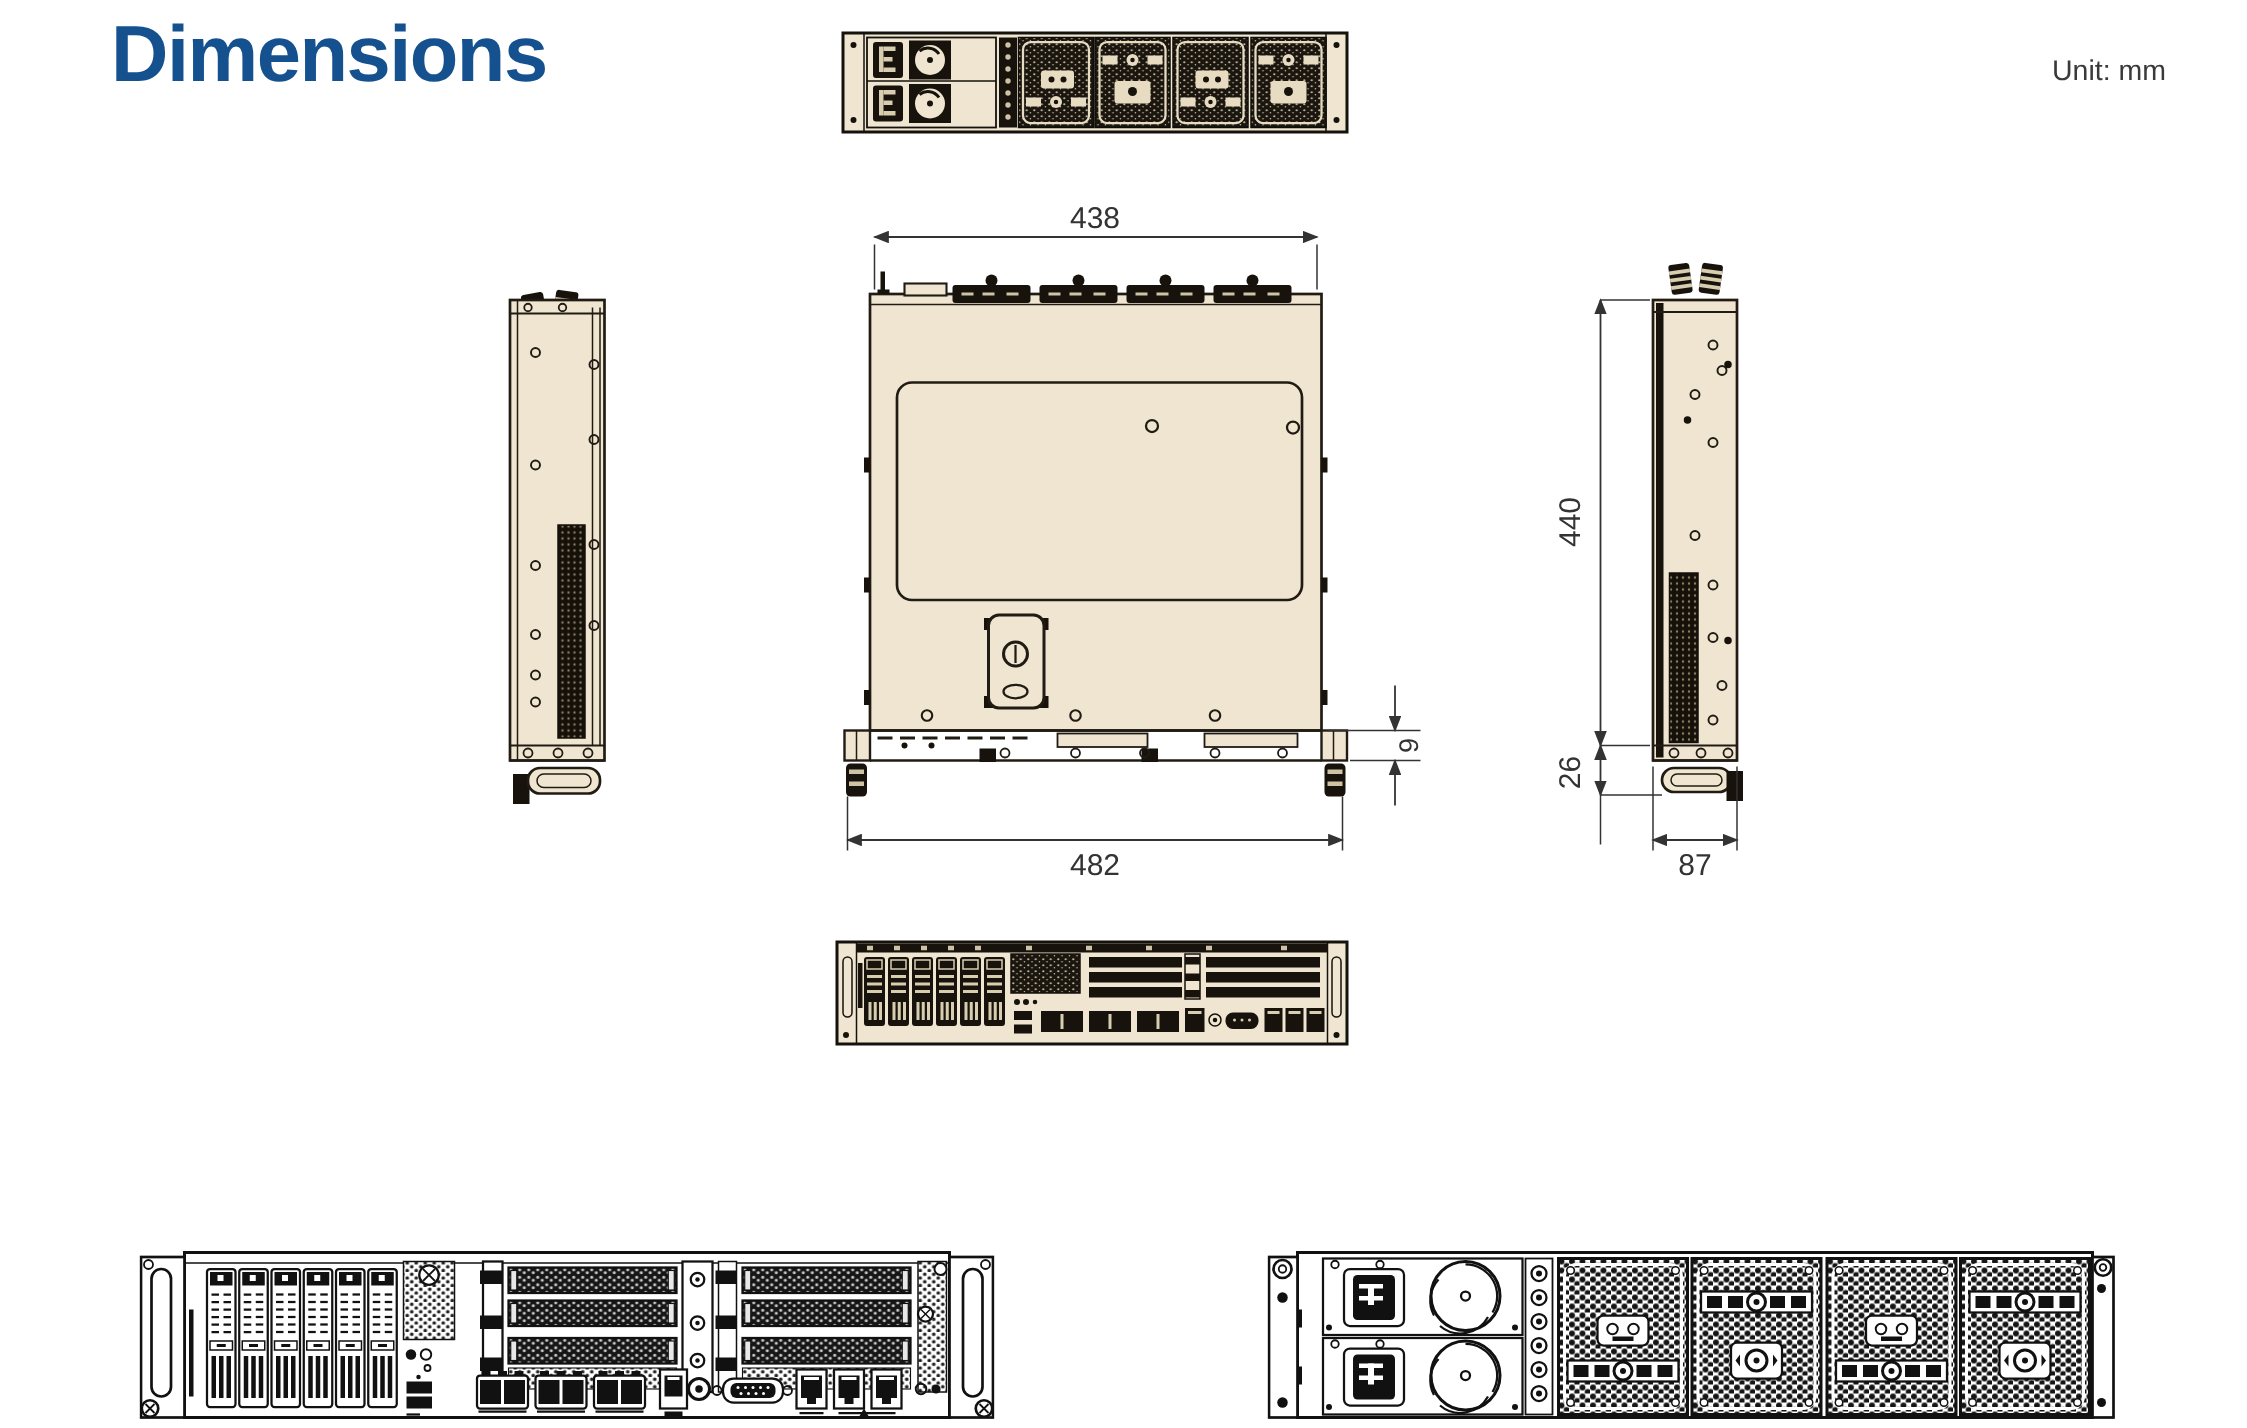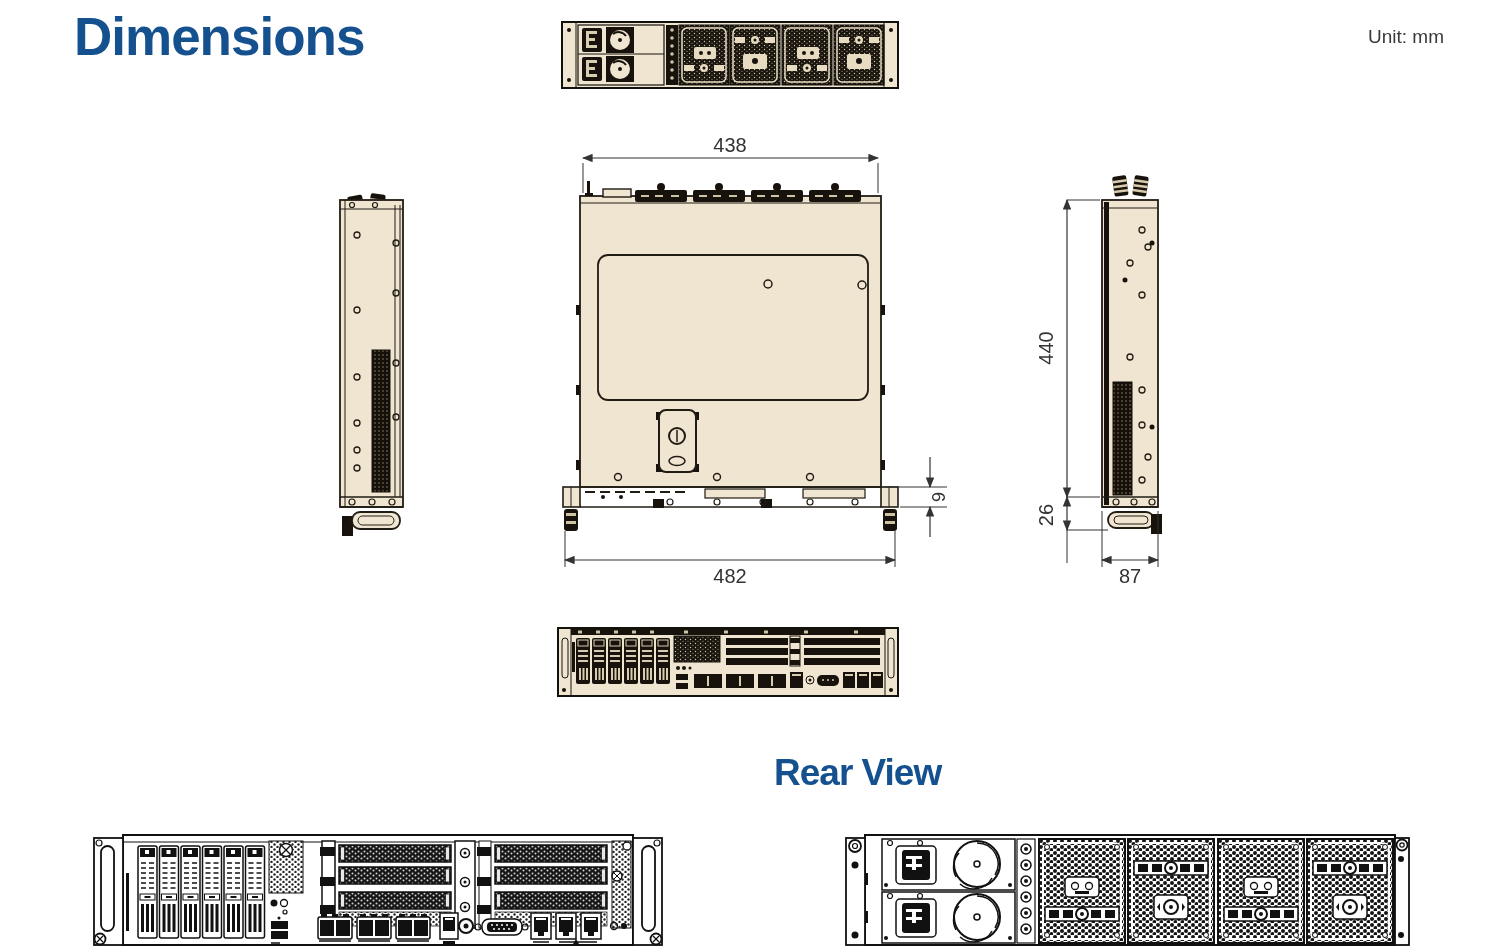--- a/index.html
+++ b/index.html
@@ -12,21 +12,21 @@
   .unit{font-size:19px;color:#3a3a3a;}
   svg text{font-family:"Liberation Sans",sans-serif;fill:#333;}
   svg{display:block;}
 </style>
 </head>
 <body>
 
 <div class="page">
 
   <h1 class="sec abs" style="left:74px;top:6px;">Dimensions</h1>
-  <div class="unit abs" style="left:1368px;top:26px;">Unit: mm</div>
+  <div class="unit abs" style="left:1368px;top:37px;">Unit: mm</div>
 
   <svg class="abs" style="left:558px;top:16px;" width="344" height="78" viewBox="0 0 344 78">
     <defs>
       <pattern id="ts-speck" width="5" height="4" patternUnits="userSpaceOnUse">
         <rect width="5" height="4" fill="#1a160f"></rect>
         <circle cx="1.5" cy="1.5" r="0.7" fill="#cfc3a6"></circle>
           <circle cx="4" cy="3.2" r="0.5" fill="#cfc3a6"></circle>
       </pattern>
     </defs>
     <rect x="4" y="6" width="336" height="66" fill="#f0e5d0" stroke="#14120d" stroke-width="2"></rect>
@@ -451,21 +451,20 @@
         <circle cx="279" cy="58" r="1" fill="#d9cdb0"></circle>
       <rect x="289" y="50" width="12" height="16" fill="#17130c"></rect>
         <rect x="291" y="52" width="8" height="2" fill="#d9cdb0"></rect>
       <rect x="303" y="50" width="12" height="16" fill="#17130c"></rect>
         <rect x="305" y="52" width="8" height="2" fill="#d9cdb0"></rect>
       <rect x="317" y="50" width="12" height="16" fill="#17130c"></rect>
         <rect x="319" y="52" width="8" height="2" fill="#d9cdb0"></rect>
     </g>
   </svg>
 
-  <h2 class="sec abs" style="left:774px;top:752px;">Rear View</h2>
 
   <svg class="abs" style="left:93px;top:833px;" width="570" height="119" viewBox="0 0 570 119">
     <defs>
       <pattern id="fv-mesh" width="6" height="5" patternUnits="userSpaceOnUse">
         <rect width="6" height="5" fill="#161616"></rect>
         <circle cx="1.5" cy="1.5" r="1" fill="#cfcfcf"></circle>
           <circle cx="4.5" cy="3.5" r="1" fill="#cfcfcf"></circle>
       </pattern>
       <pattern id="fv-vent" width="6" height="5" patternUnits="userSpaceOnUse">
         <rect width="6" height="5" fill="#ffffff"></rect>

